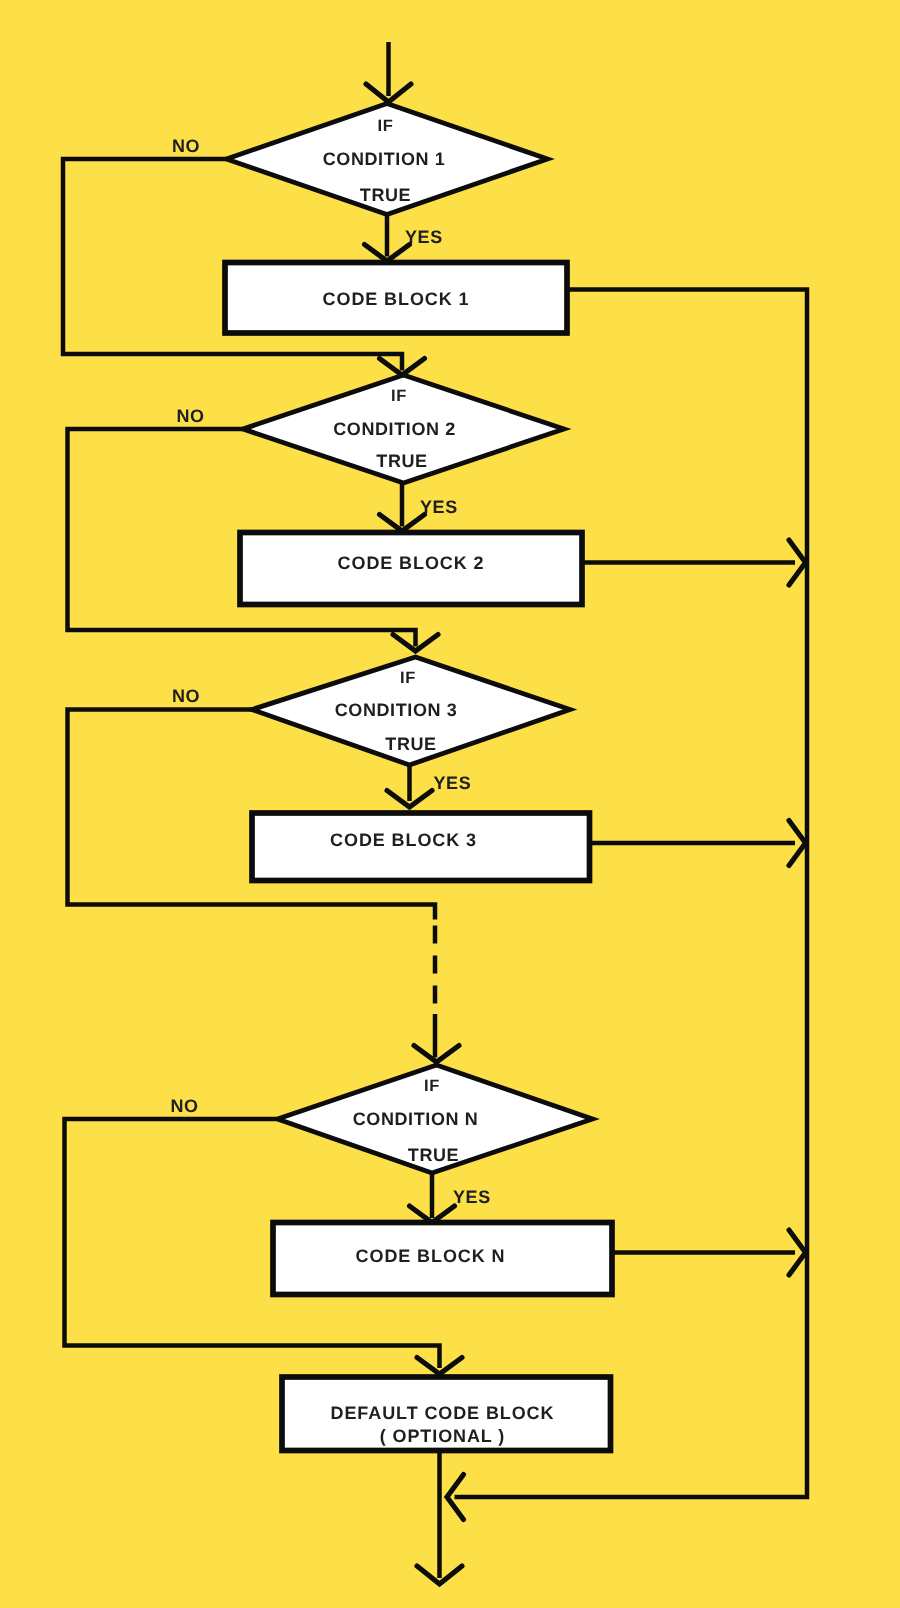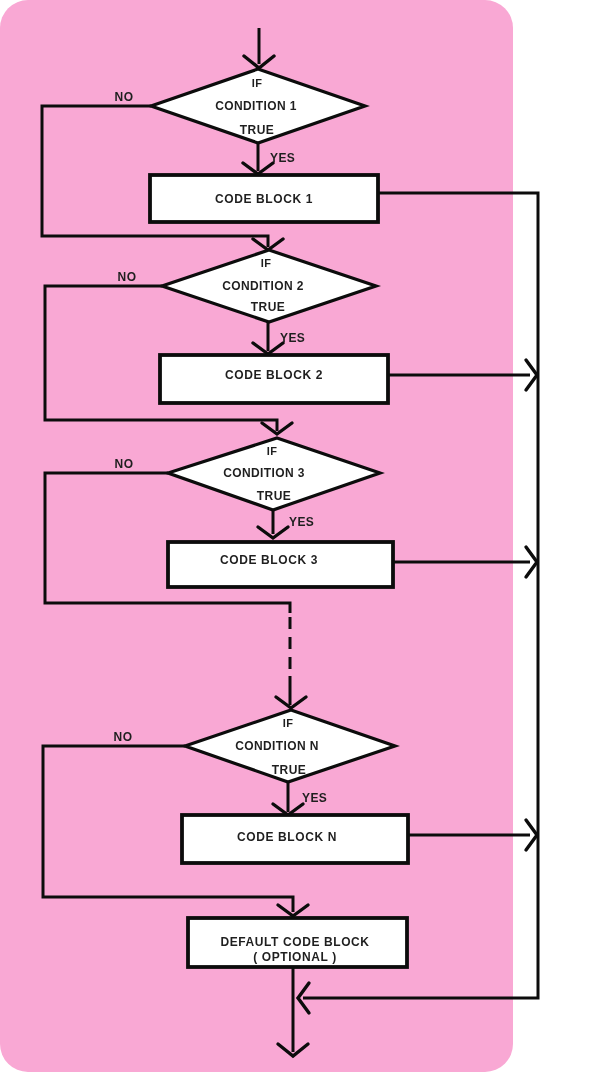--- a/index.html
+++ b/index.html
@@ -2,25 +2,24 @@
 <html><head>
 <meta charset="utf-8">
 <style>
   html, body {
     margin: 0;
     padding: 0;
     background: #ffffff;
   }
   .stage {
     position: relative;
-    width: 513px;
+    width: 600px;
     height: 1072px;
-    background: #f9a8d4;
+    background: #fde047;
     font-family: "Liberation Sans", sans-serif;
-    border-radius: 28px;
   }
   svg { display: block; }
   .shape {
     fill: #ffffff;
     stroke: #0c0c0c;
   }
   .diamond { stroke-width: 3.2px; }
   .rect { stroke-width: 3.8px; }
   .flow {
     fill: none;

